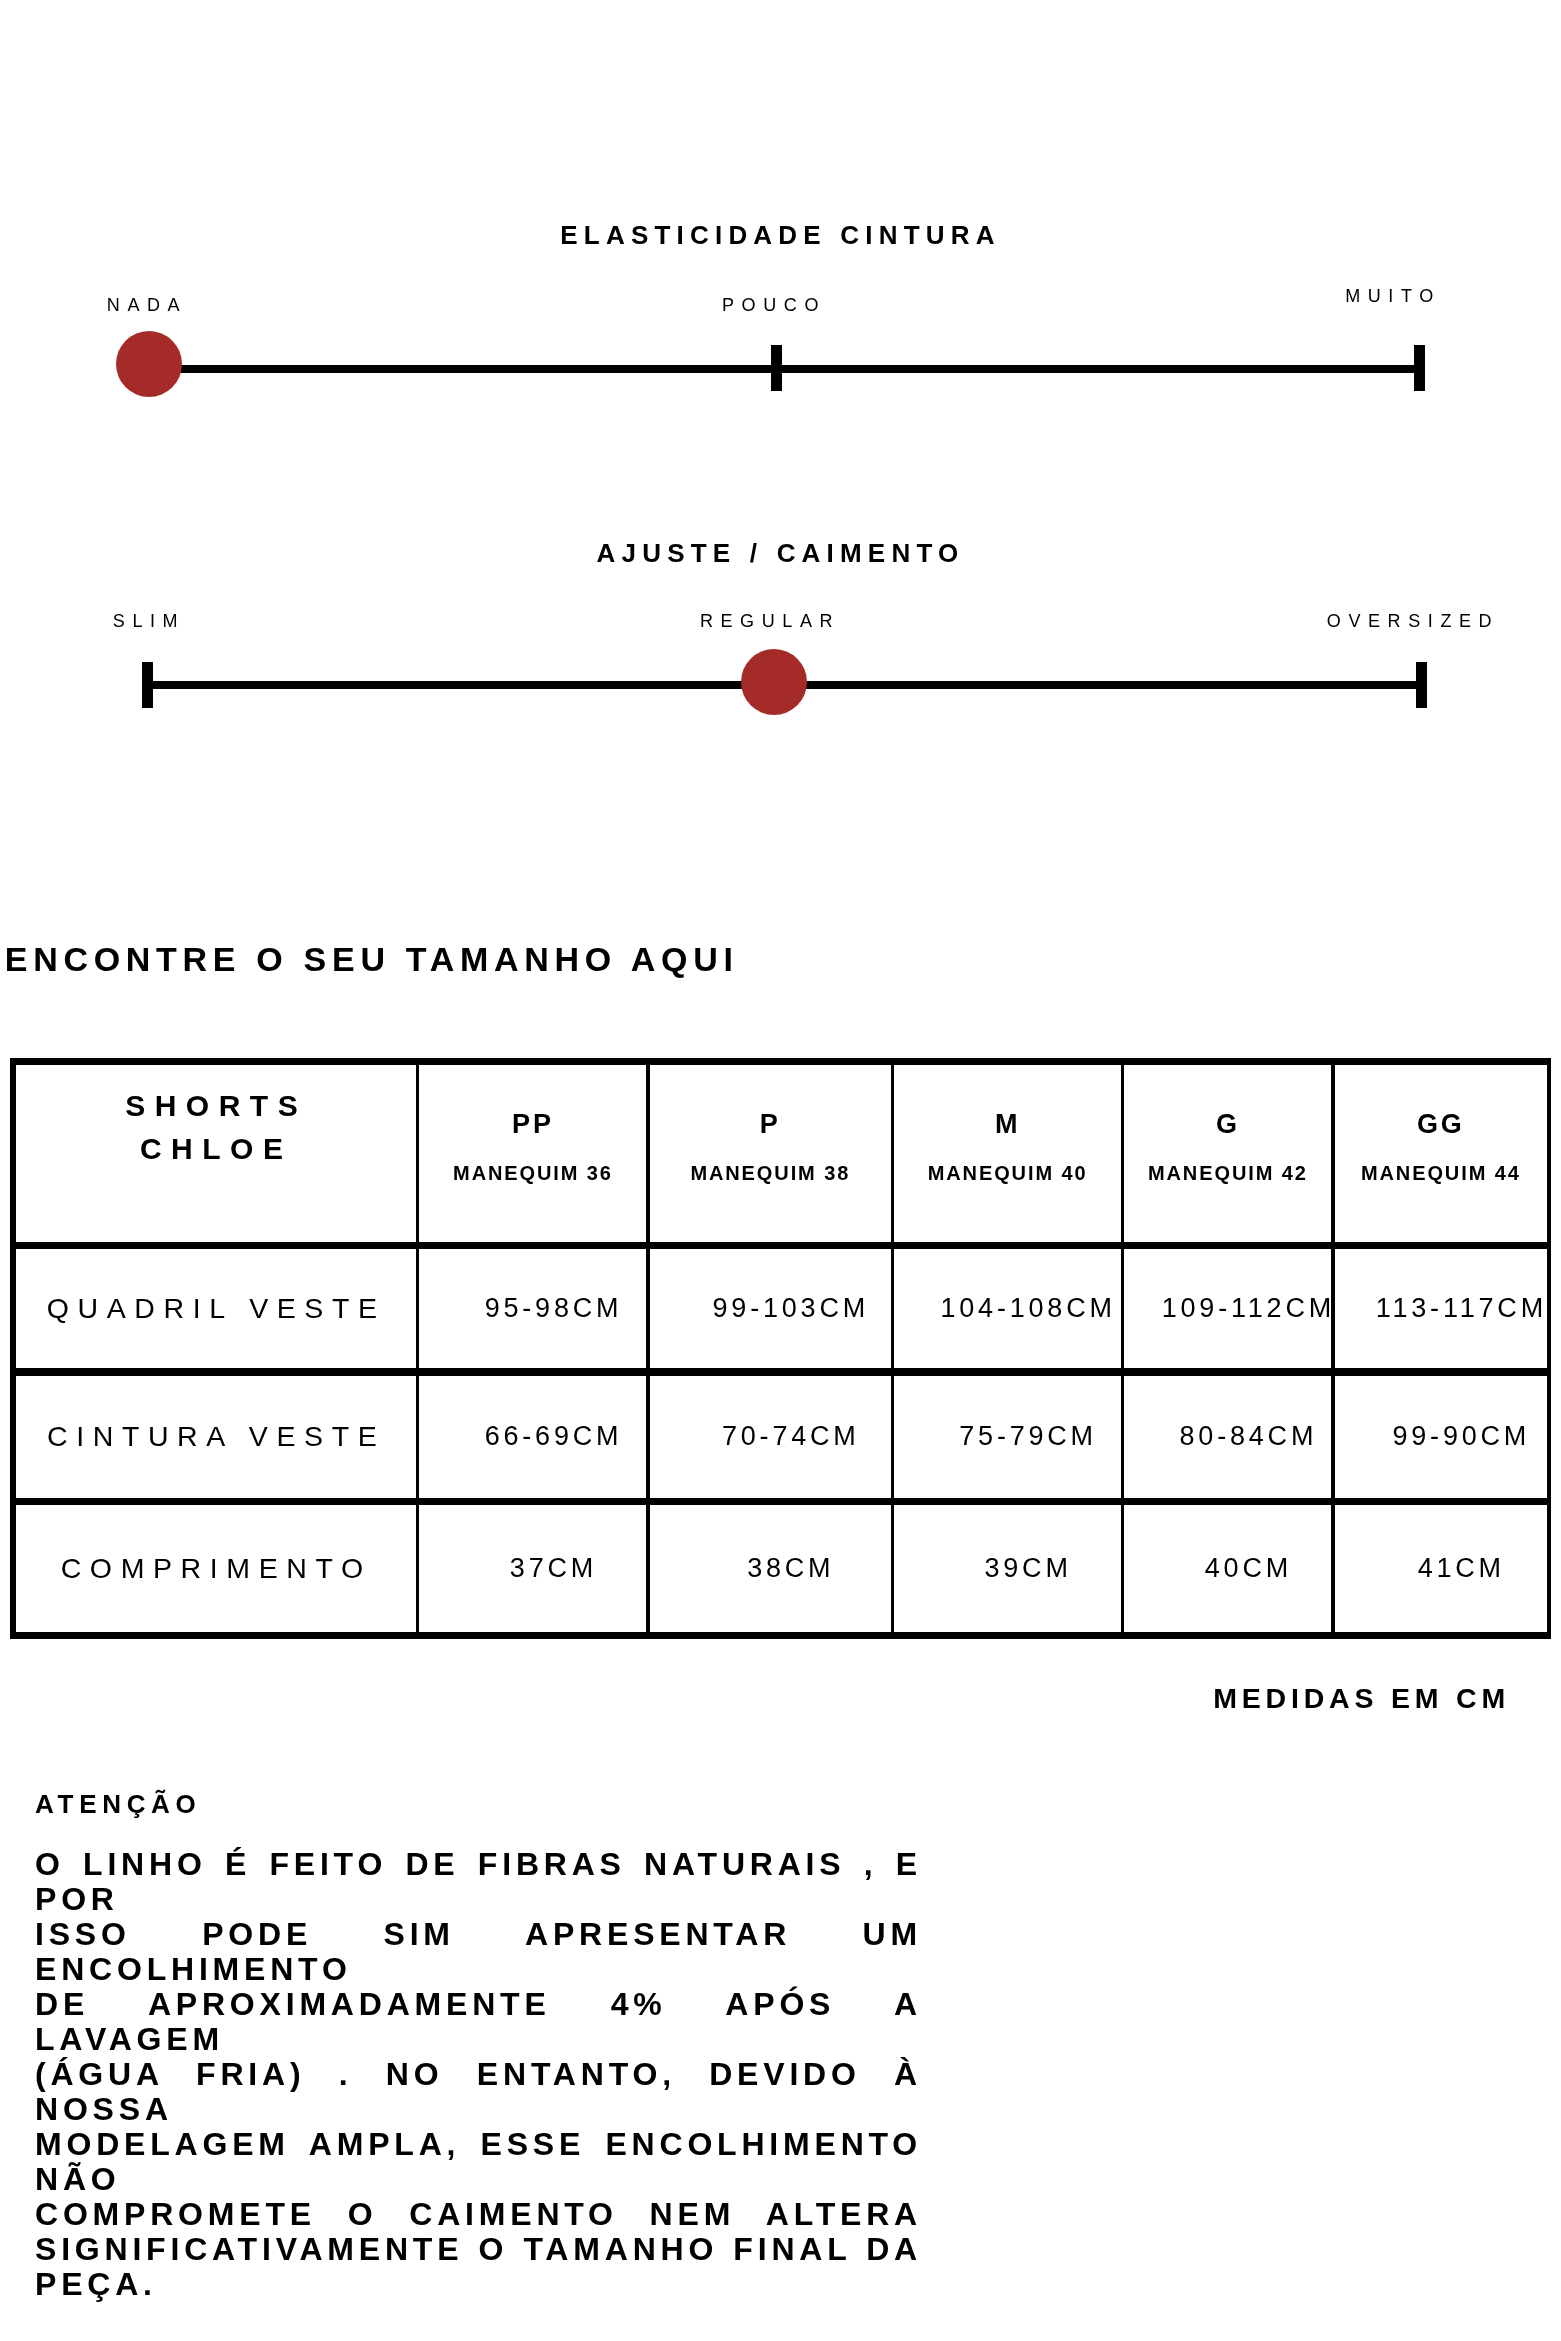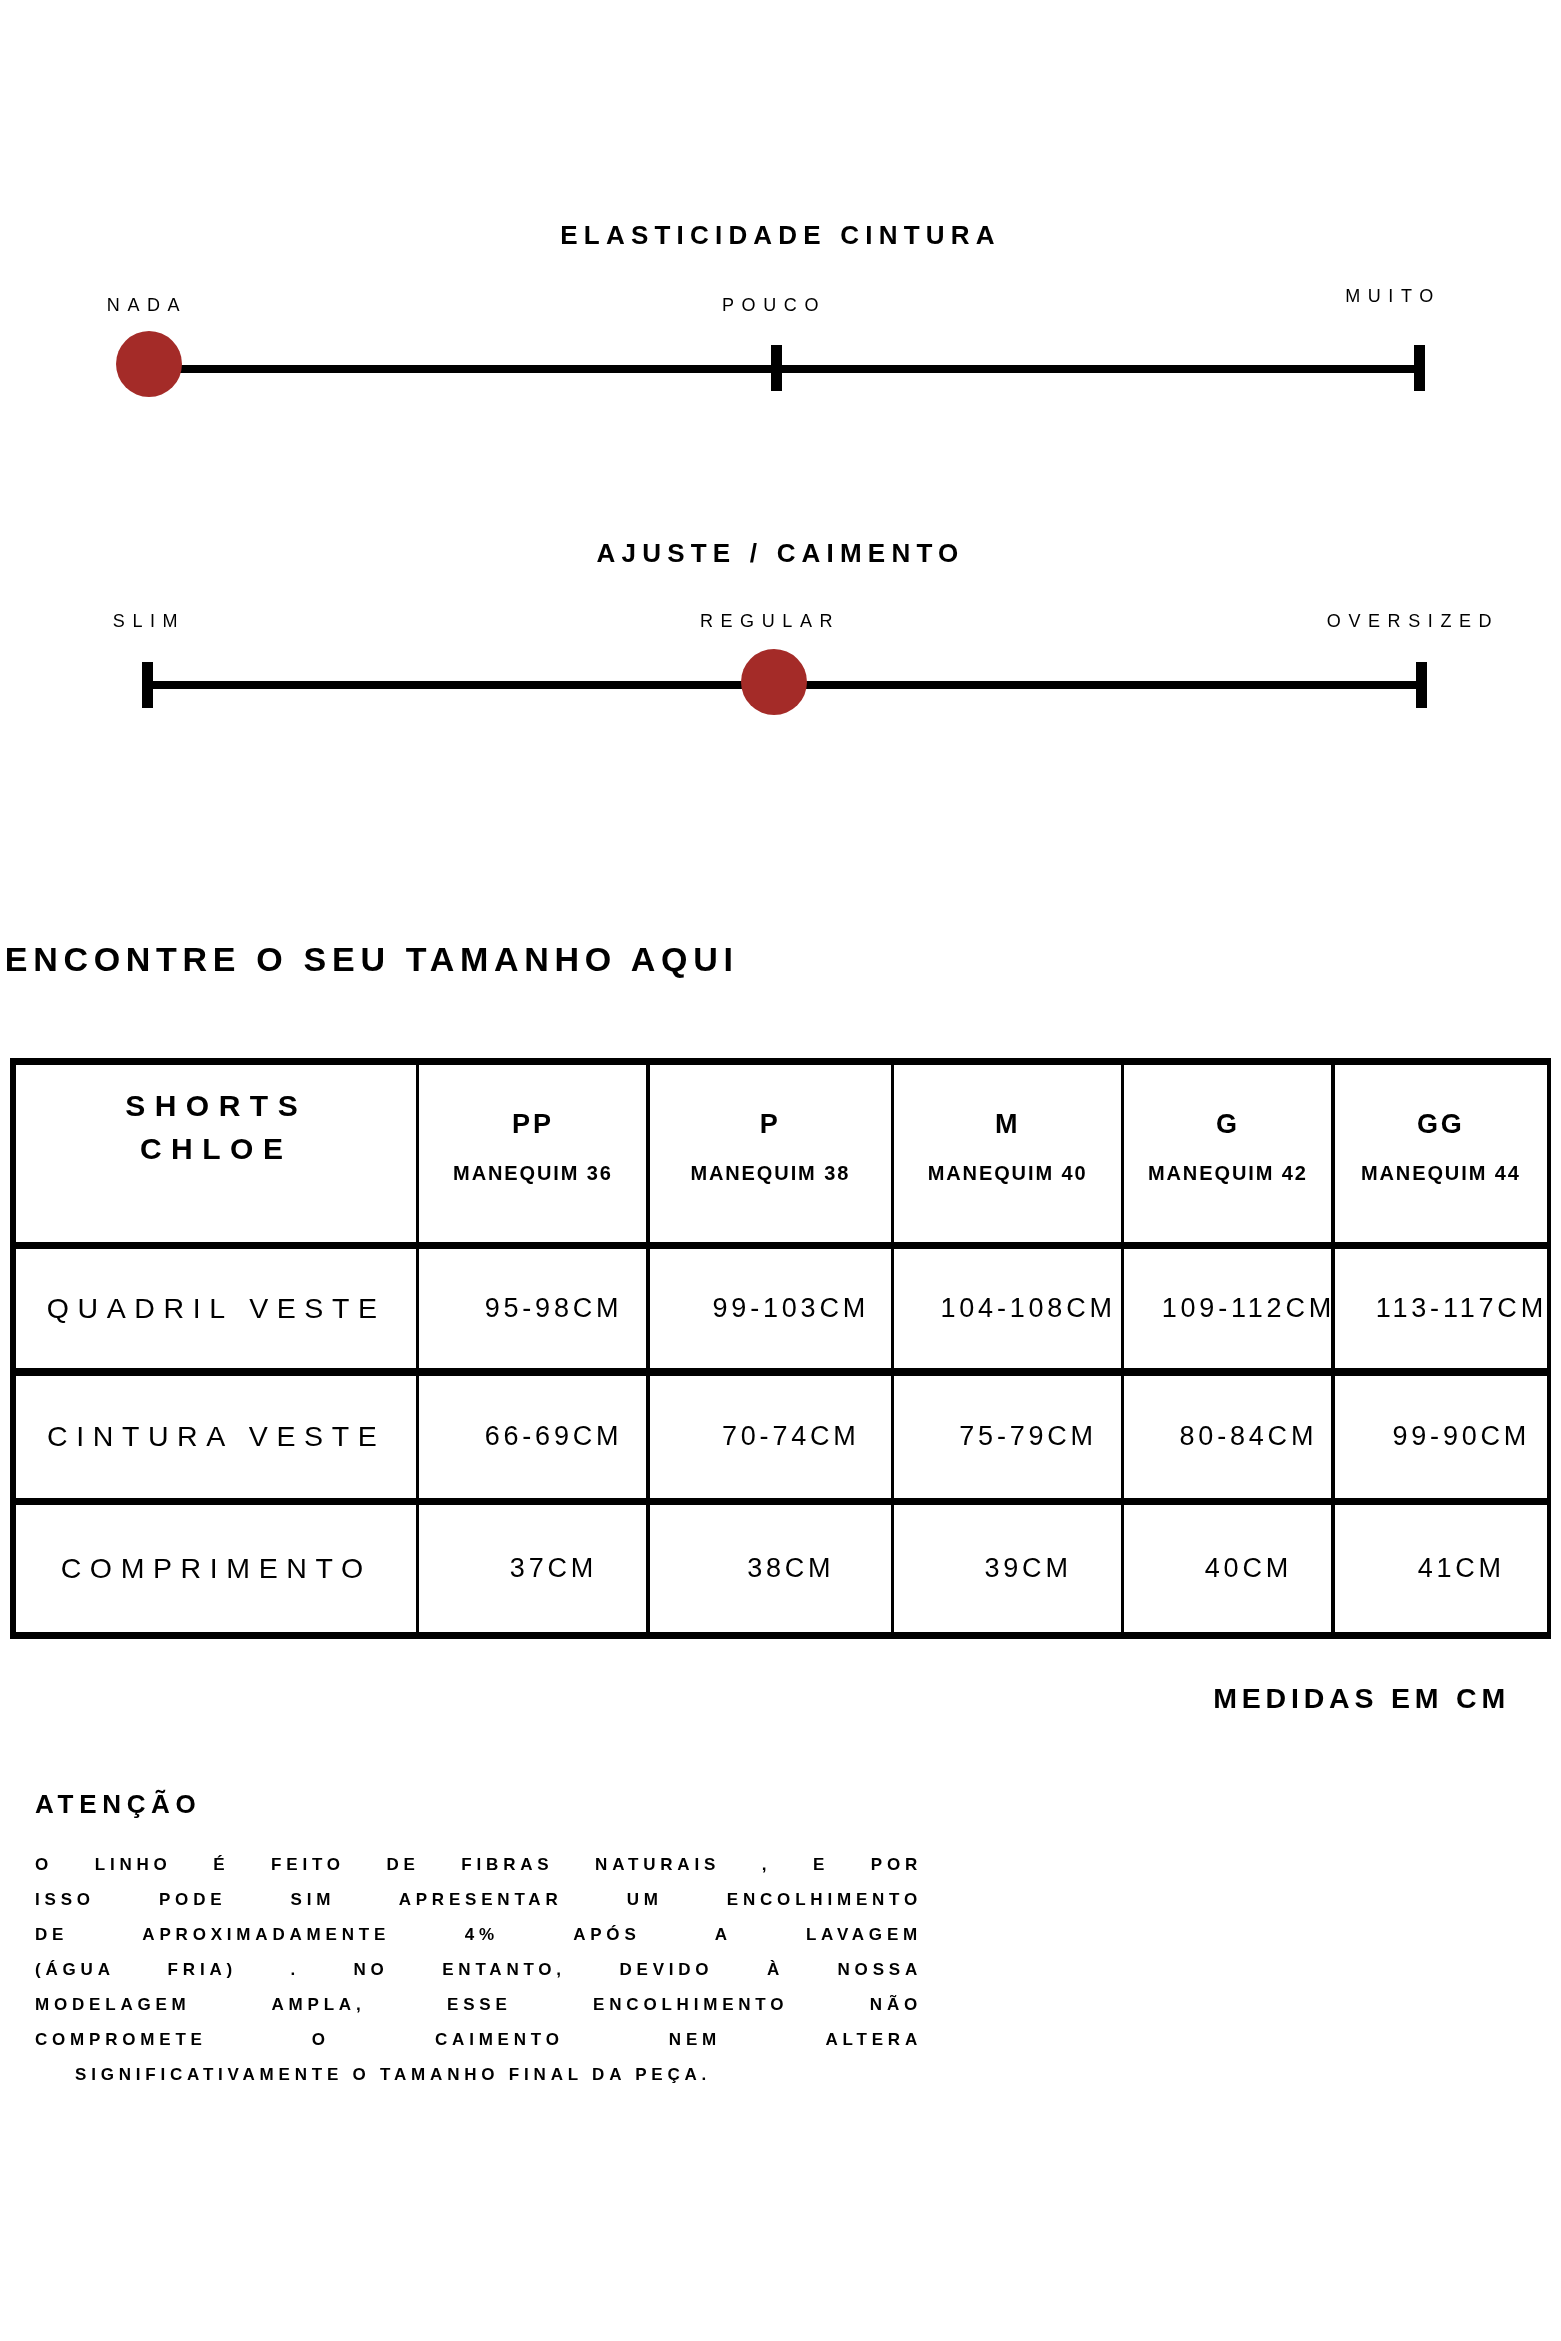--- a/index.html
+++ b/index.html
@@ -141,30 +141,29 @@
     line-height:1;
   }
   .attention-paragraph{
     position:absolute;
     left:35px;
     top:1847px;
     width:887px;
   }
   .attention-line{
     font-weight:bold;
-    font-size:17px;
+    font-size:32px;
     letter-spacing:4.8px;
     line-height:35px;
     text-align:justify;
     text-align-last:justify;
     white-space:normal;
   }
   .attention-line.last{
     text-align-last:left;
-    margin-left:40px;
   }
 </style>
 </head>
 <body>
 
 <div class="page">
 
   <div class="slider">
     <div class="slider-title" style="top:222px">ELASTICIDADE CINTURA</div>
     <div class="slider-label" style="left:147px; top:296px">NADA</div>

